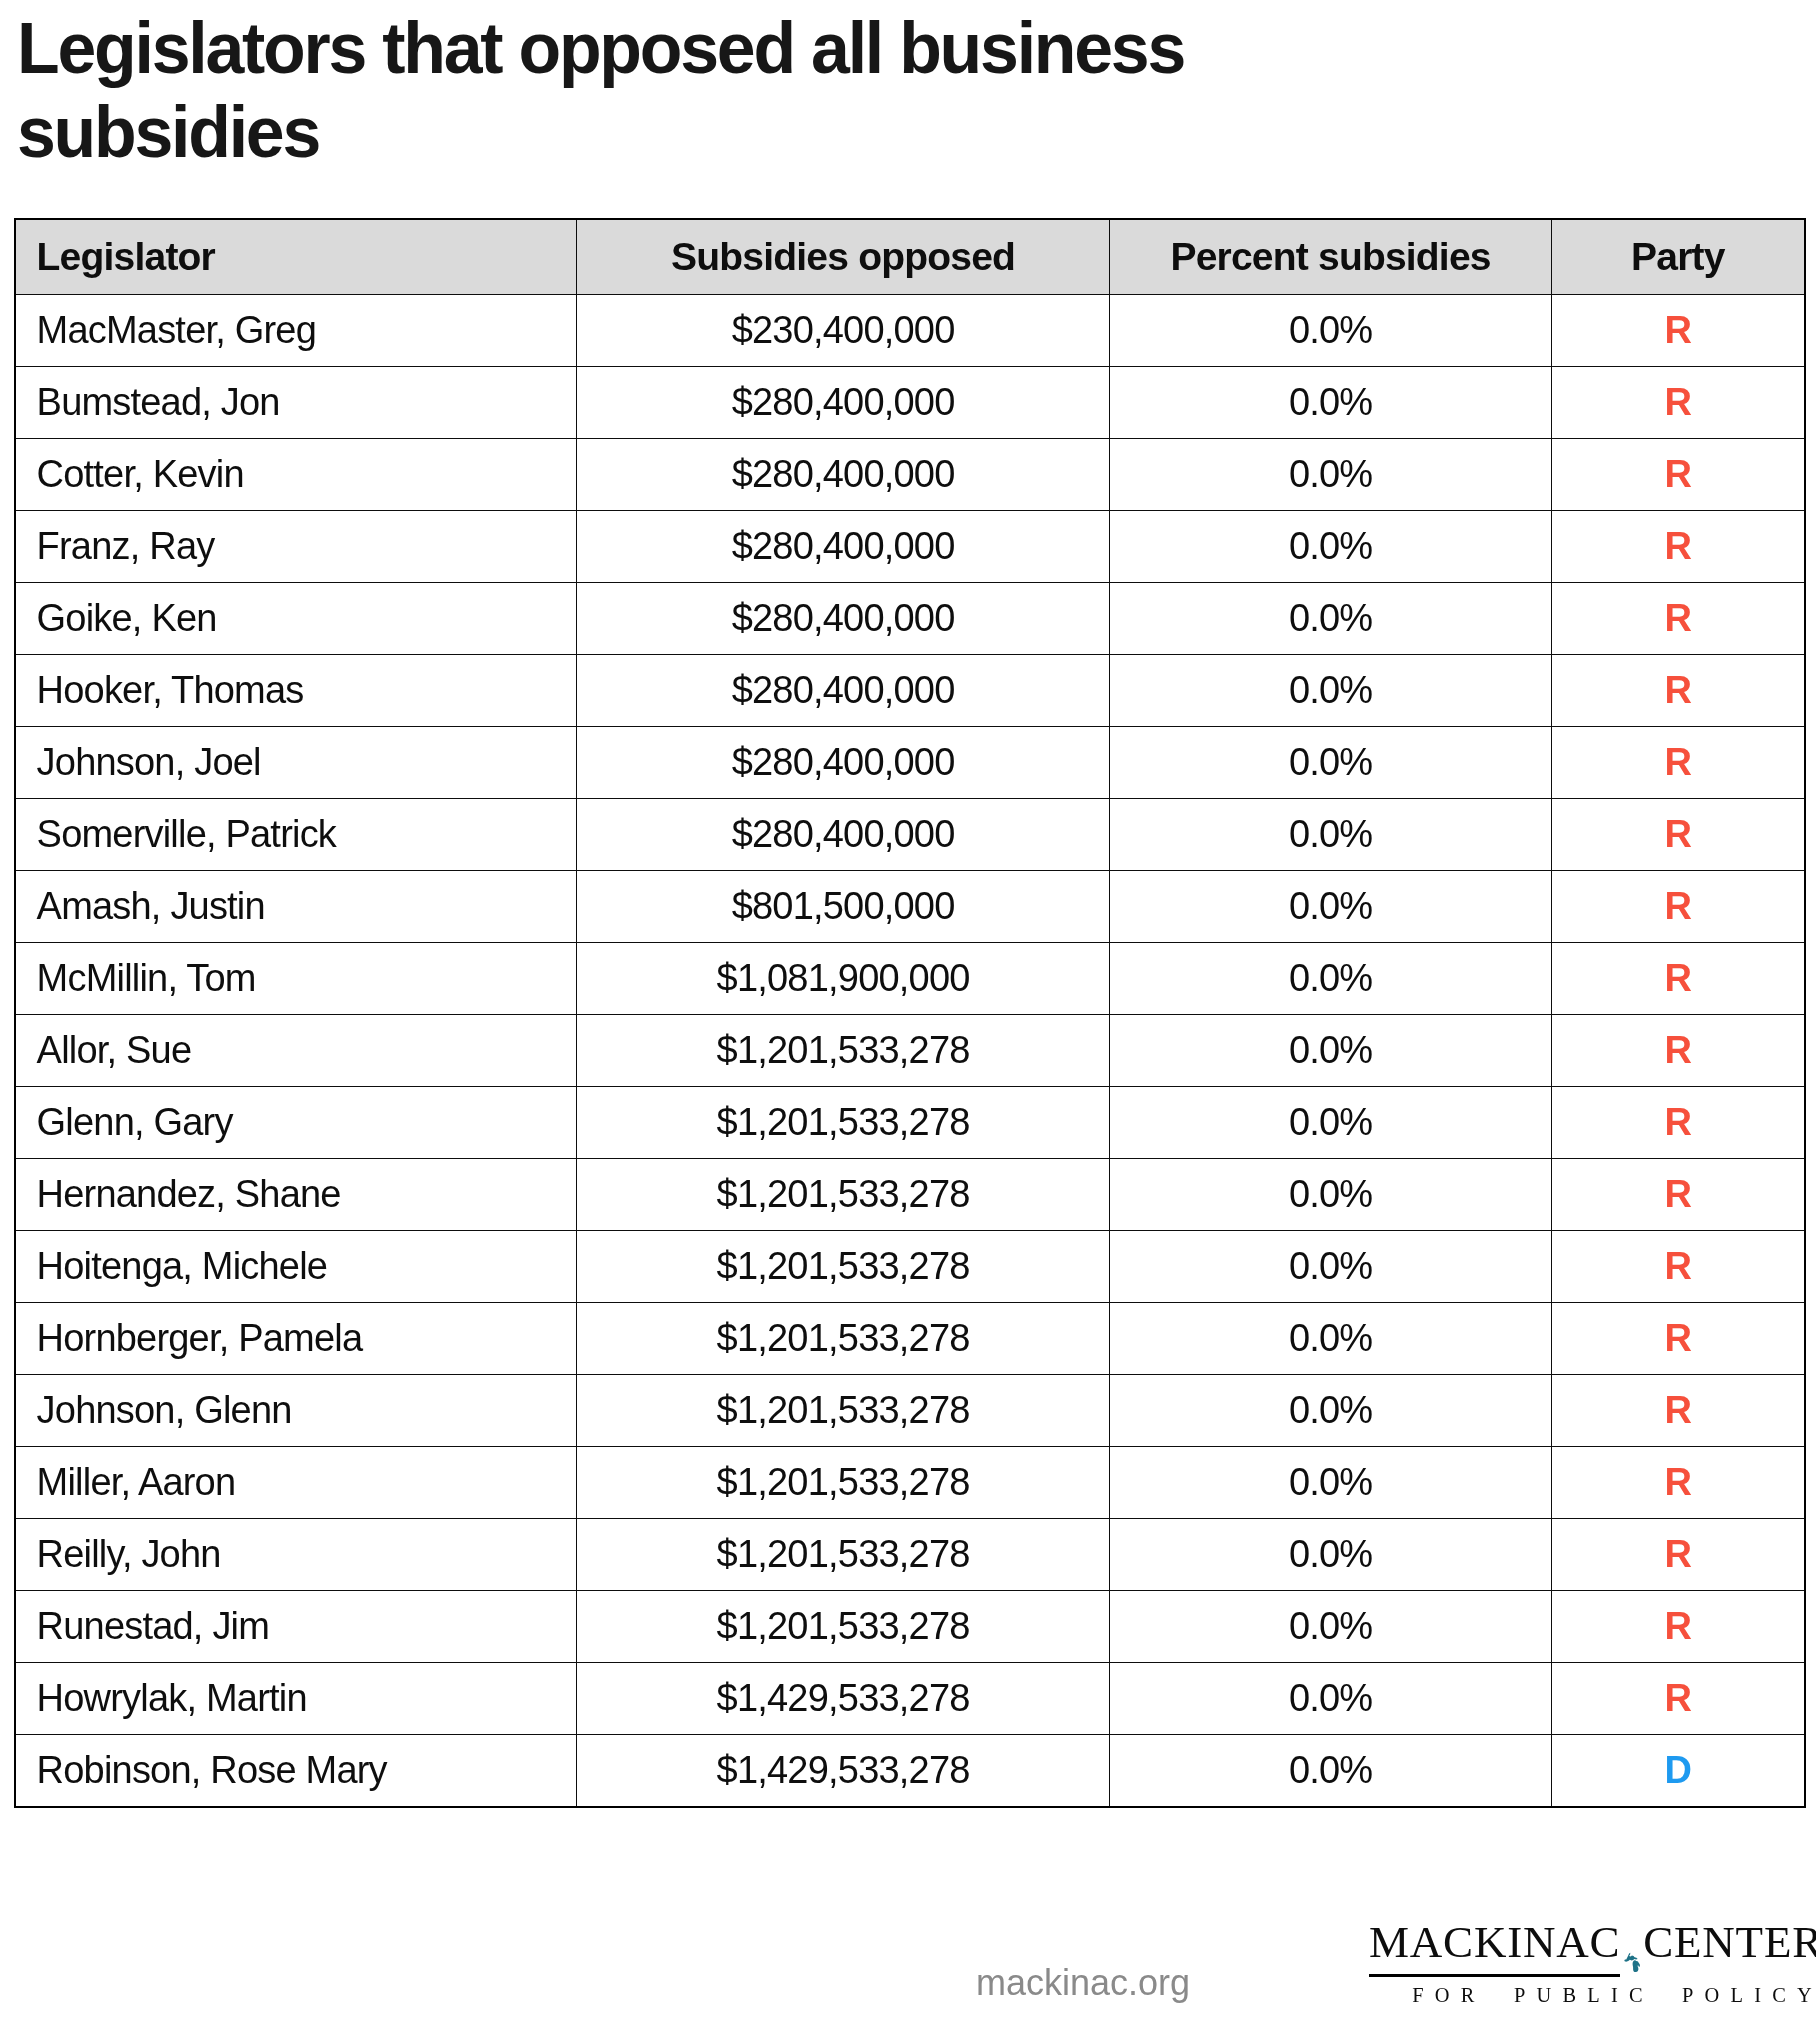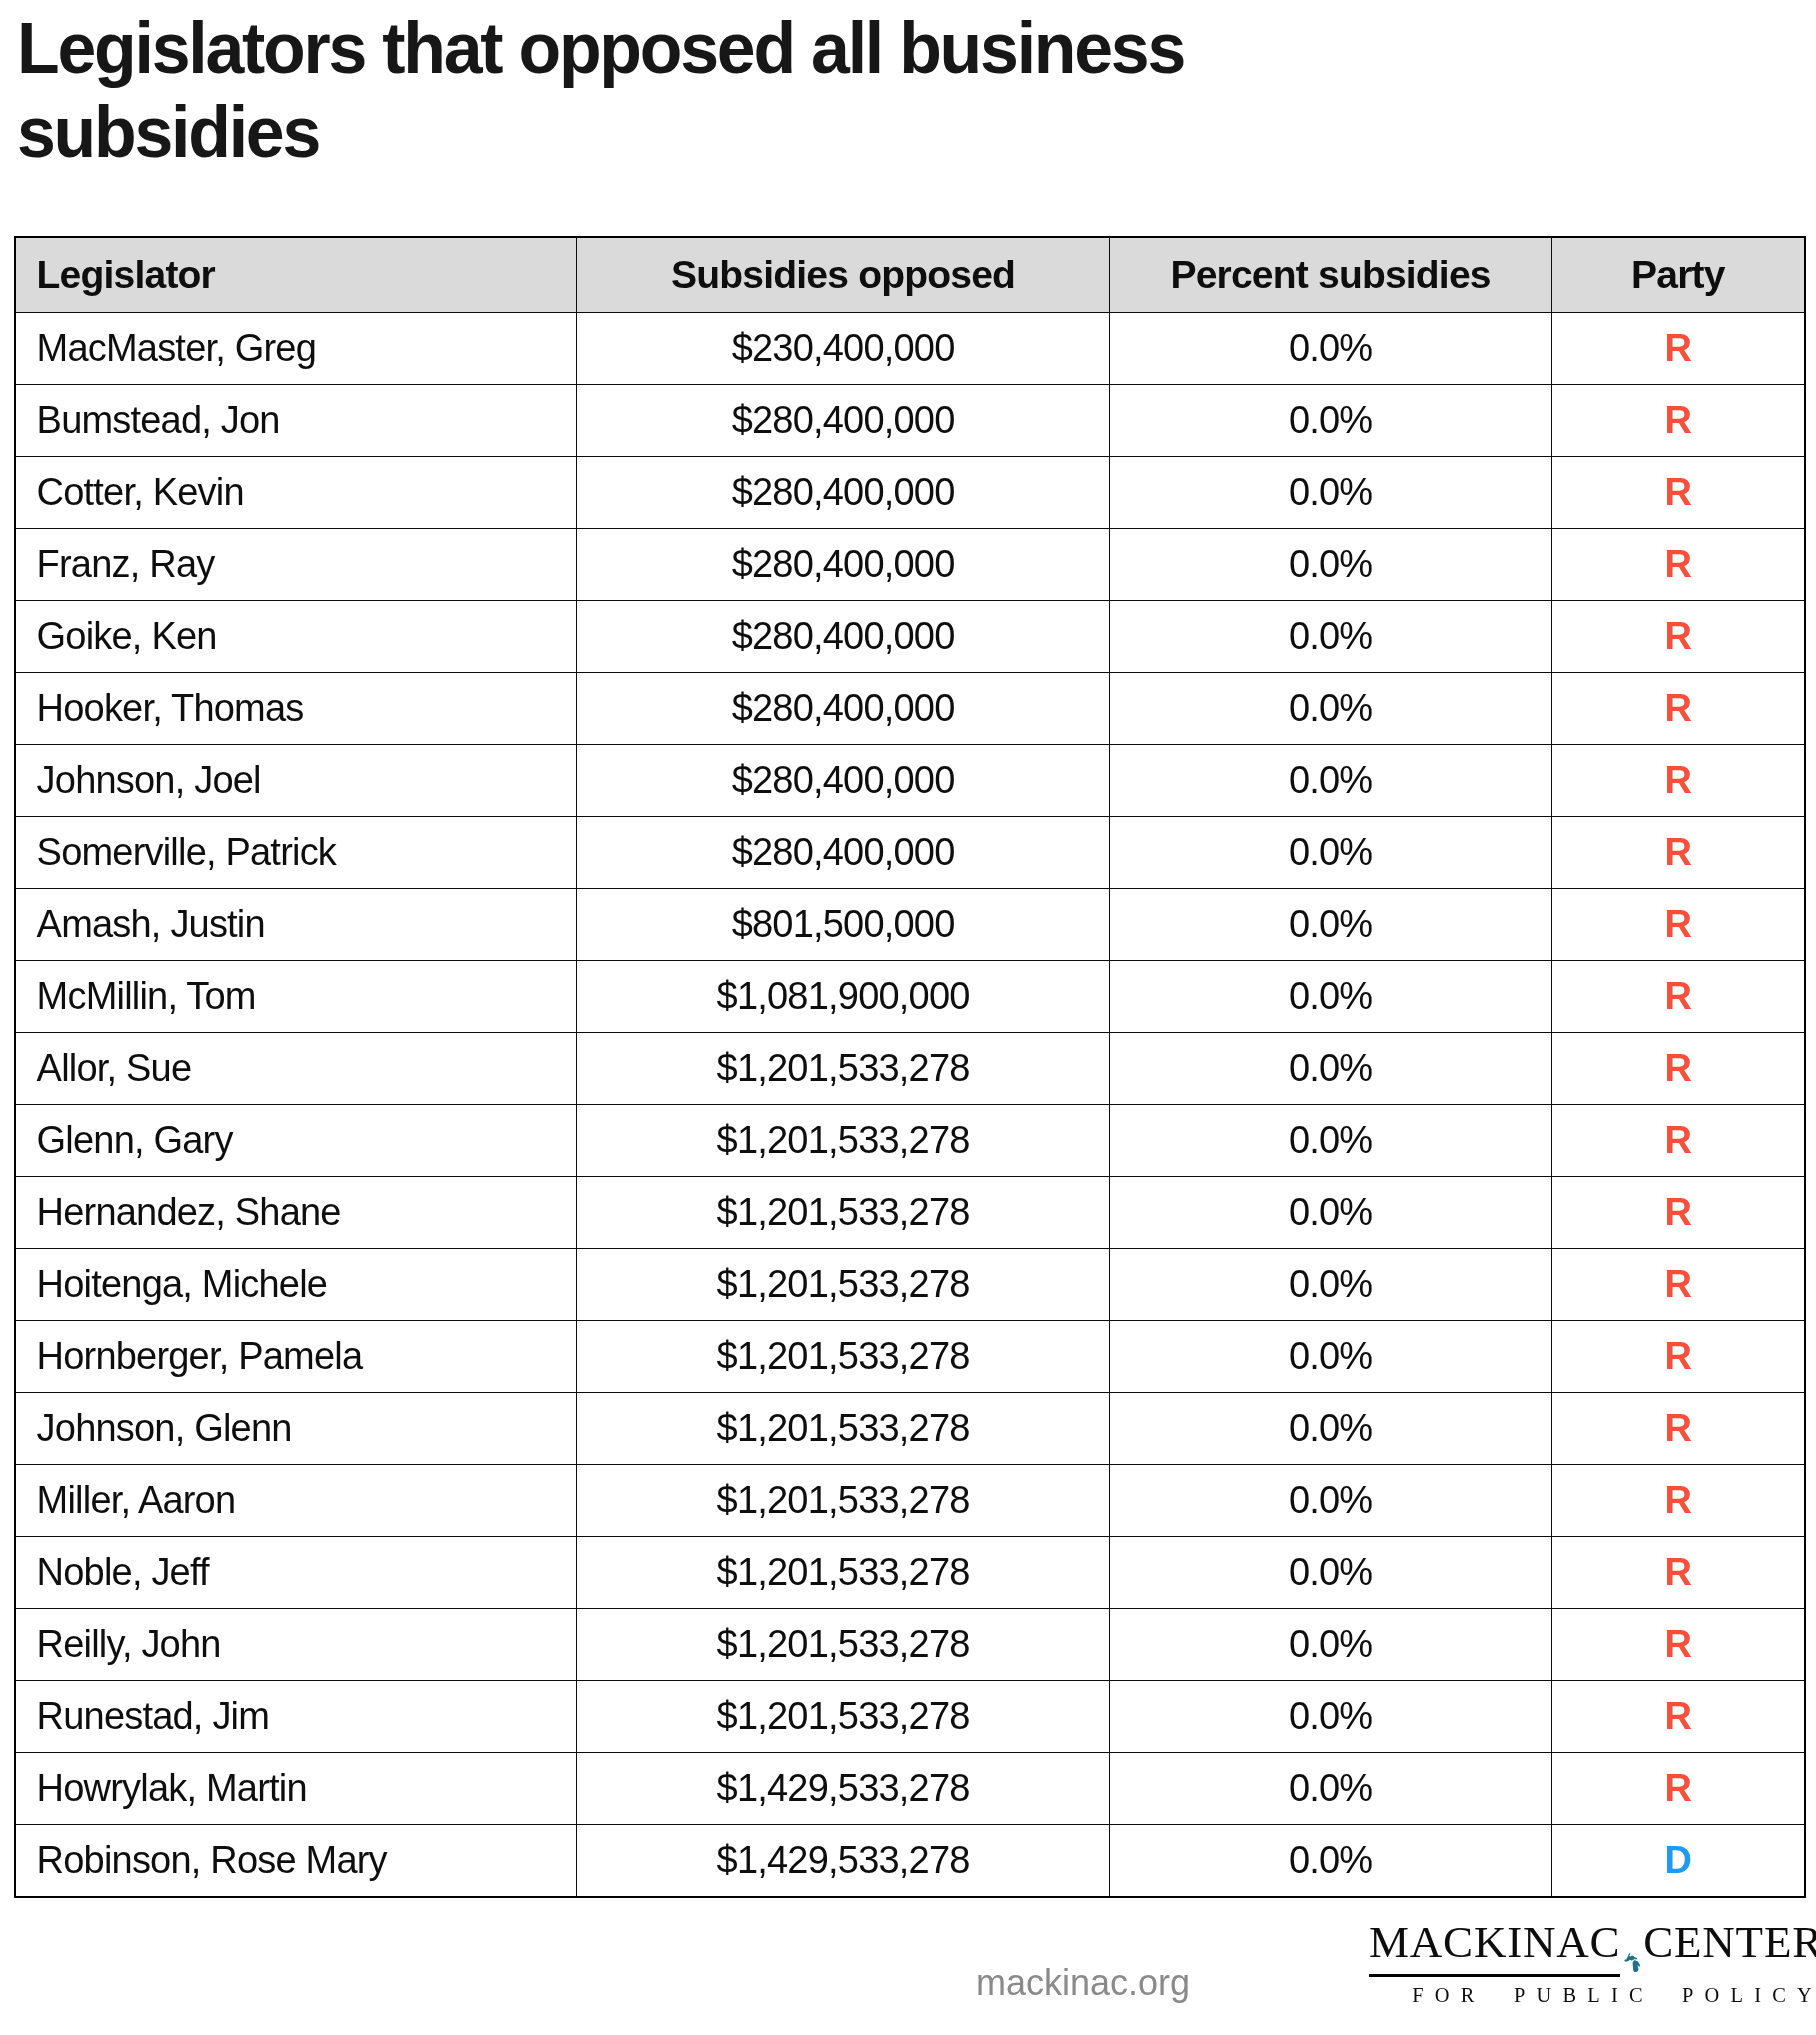--- a/index.html
+++ b/index.html
@@ -26,21 +26,21 @@
     letter-spacing: -2.3px;
     color: #171717;
     transform: scaleX(0.97);
     transform-origin: left top;
   }
 
   
   table.data {
     position: absolute;
     left: 13.6px;
-    top: 236px;
+    top: 218px;
     width: 1789px;
     border-collapse: collapse;
     table-layout: fixed;
     border: 2.3px solid #000;
   }
   table.data th, table.data td {
     border: 1.5px solid #0d0d0d;
     padding: 0;
     color: #0e0e0e;
     letter-spacing: -0.8px;
@@ -240,26 +240,20 @@
       <td class="c-pct">0.0%</td>
       <td class="c-party rep">R</td>
     </tr>
         <tr>
       <td class="c-name">Miller, Aaron</td>
       <td class="c-sub">$1,201,533,278</td>
       <td class="c-pct">0.0%</td>
       <td class="c-party rep">R</td>
     </tr>
         <tr>
-      <td class="c-name">Noble, Jeff</td>
-      <td class="c-sub">$1,201,533,278</td>
-      <td class="c-pct">0.0%</td>
-      <td class="c-party rep">R</td>
-    </tr>
-        <tr>
       <td class="c-name">Reilly, John</td>
       <td class="c-sub">$1,201,533,278</td>
       <td class="c-pct">0.0%</td>
       <td class="c-party rep">R</td>
     </tr>
         <tr>
       <td class="c-name">Runestad, Jim</td>
       <td class="c-sub">$1,201,533,278</td>
       <td class="c-pct">0.0%</td>
       <td class="c-party rep">R</td>

